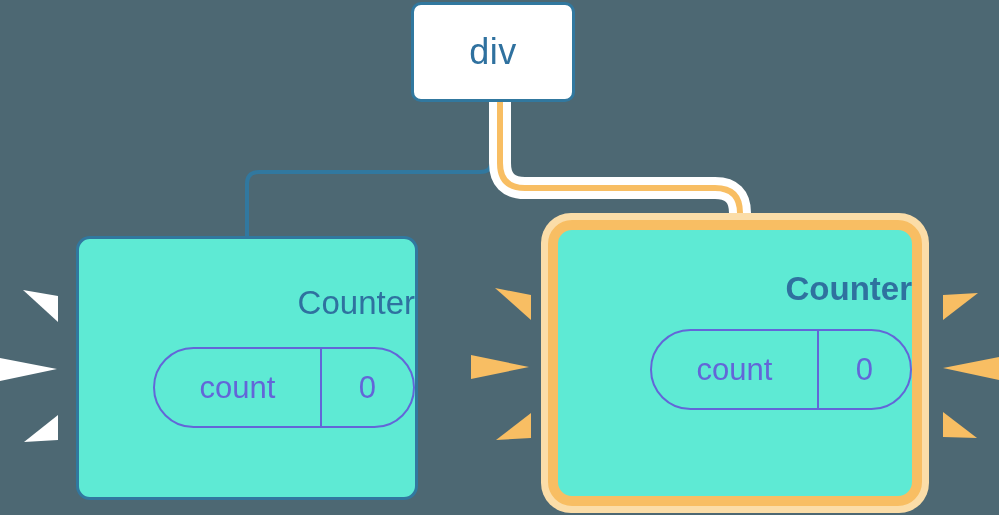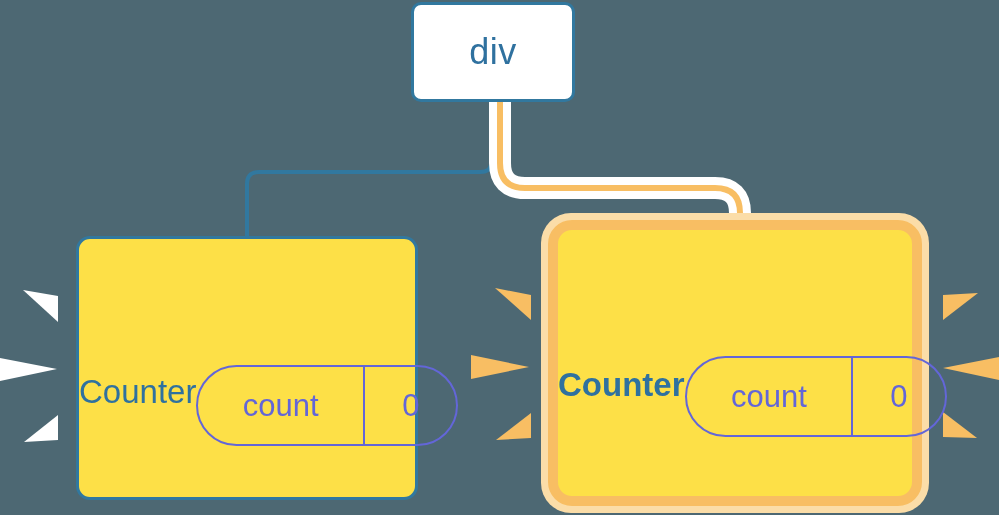--- a/index.html
+++ b/index.html
@@ -51,25 +51,25 @@
   }
   .div-label {
     font-size: 36px;
     color: #2f719f;
     letter-spacing: 0.5px;
   }
 
   
   .card {
     position: absolute;
-    background: #fde047;
-    box-sizing: border-box;
-    display: flex;
-    flex-direction: row;
-    align-items: center;
+    background: #5eead4;
+    box-sizing: border-box;
+    display: flex;
+    flex-direction: column;
+    align-items: flex-end;
     z-index: 6;
   }
   .card-left {
     left: 76px;
     top: 236px;
     width: 342px;
     height: 264px;
     border: 3px solid #31789f;
     border-radius: 14px;
     padding-top: 47px;

